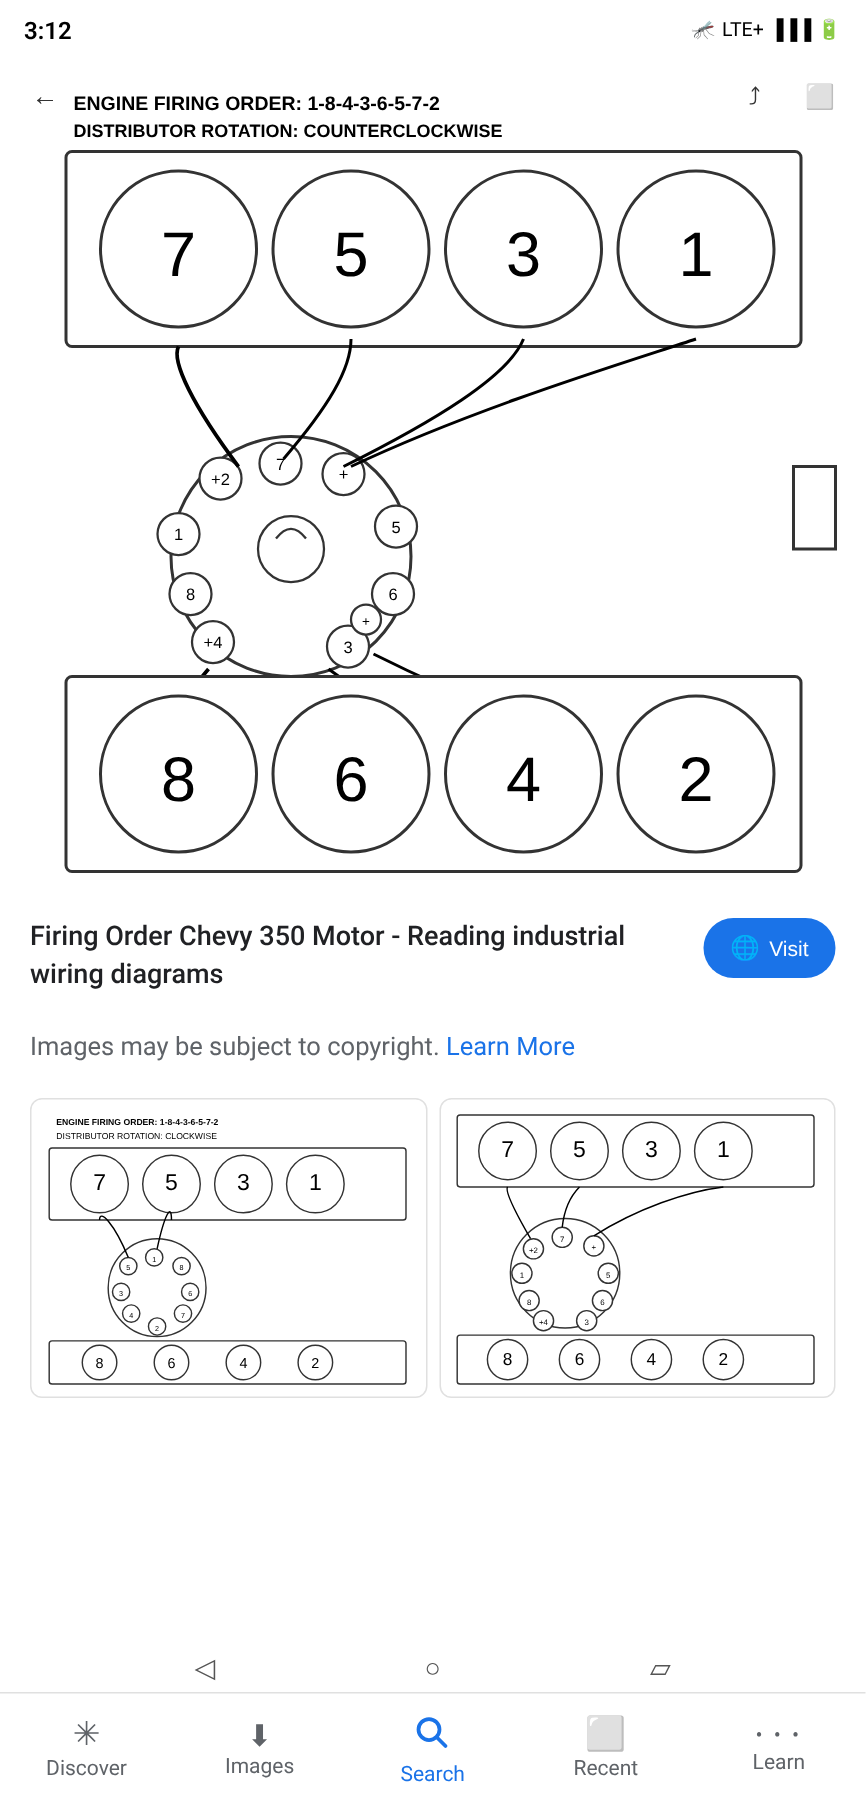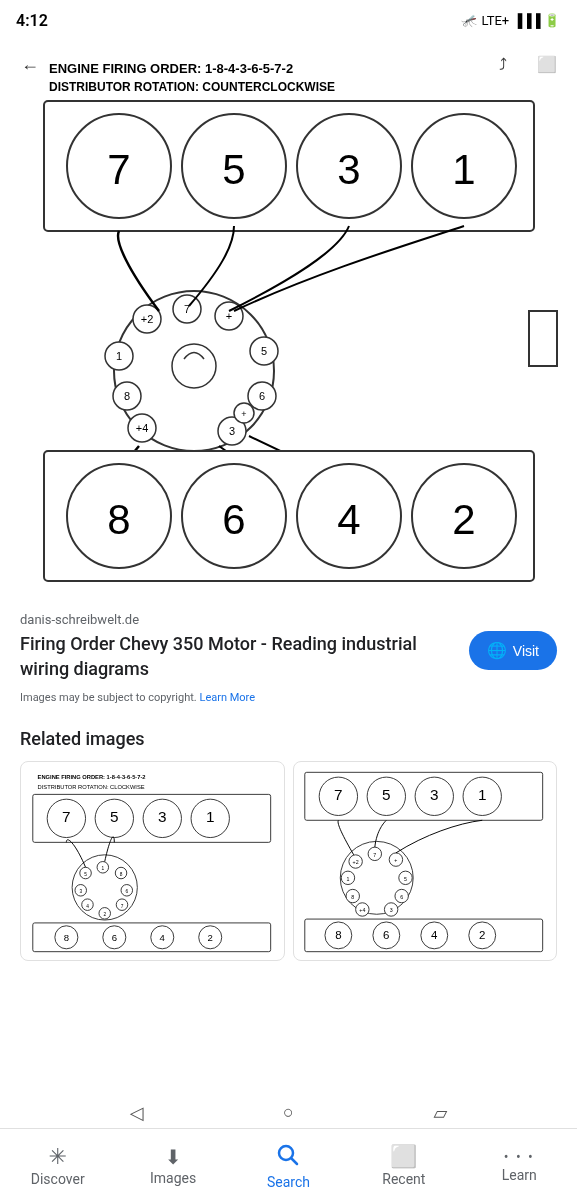--- a/index.html
+++ b/index.html
@@ -131,22 +131,22 @@
       align-items: center;
       gap: 6px;
       cursor: pointer;
       white-space: nowrap;
       flex-shrink: 0;
     }
     .visit-btn-globe {
       font-size: 16px;
     }
     .copyright-notice {
-      margin-top: 10px;
-      font-size: 11px;
+      margin-top: 26px;
+      font-size: 17px;
       color: #5f6368;
     }
     .copyright-notice a {
       color: #1a73e8;
       text-decoration: none;
     }
 
     
     .related-section {
       padding: 16px 20px 8px;
@@ -237,21 +237,21 @@
     }
     .gesture-icon {
       font-size: 18px;
       color: #555;
     }
   </style>
 </head>
 <body>
 
 <div class="status-bar">
-  <span class="status-time">4:12</span>
+  <span class="status-time">3:12</span>
   <div class="status-icons">
     <span>🦟</span>
     <span>LTE+</span>
     <span>▐▐▐</span>
     <span>🔋</span>
   </div>
 </div>
 
 <div class="image-view-container">
 
@@ -353,36 +353,34 @@
       <circle cx="330" cy="465" r="52" fill="white" stroke="#333" stroke-width="2"></circle>
       <text x="330" y="472" font-size="42" font-family="Arial" text-anchor="middle" dominant-baseline="middle" fill="#000">4</text>
 
       <circle cx="445" cy="465" r="52" fill="white" stroke="#333" stroke-width="2"></circle>
       <text x="445" y="472" font-size="42" font-family="Arial" text-anchor="middle" dominant-baseline="middle" fill="#000">2</text>
     </svg>
   </div>
 </div>
 
 <div class="source-info">
-  <div class="source-domain">danis-schreibwelt.de</div>
   <div class="source-title-row">
     <div class="source-title">Firing Order Chevy 350 Motor - Reading industrial wiring diagrams</div>
     <button class="visit-btn">
       <span class="visit-btn-globe">🌐</span>
       <span>Visit</span>
     </button>
   </div>
   <div class="copyright-notice">
     <span>Images may be subject to copyright.</span>
     <a href="#">Learn More</a>
   </div>
 </div>
 
 <div class="related-section">
-  <div class="related-title">Related images</div>
   <div class="related-grid">
 
     <div class="related-item">
       <svg viewBox="0 0 260 195" xmlns="http://www.w3.org/2000/svg">
         <text x="10" y="12" font-size="6" font-family="Arial" font-weight="bold" fill="#000">ENGINE FIRING ORDER: 1-8-4-3-6-5-7-2</text>
         <text x="10" y="22" font-size="6" font-family="Arial" fill="#000">DISTRIBUTOR ROTATION: CLOCKWISE</text>
         <rect x="5" y="28" width="248" height="50" rx="2" fill="white" stroke="#333" stroke-width="1"></rect>
         <circle cx="40" cy="53" r="20" fill="white" stroke="#333" stroke-width="1"></circle>
         <text x="40" y="57" font-size="16" font-family="Arial" text-anchor="middle" fill="#000">7</text>
         <circle cx="90" cy="53" r="20" fill="white" stroke="#333" stroke-width="1"></circle>

